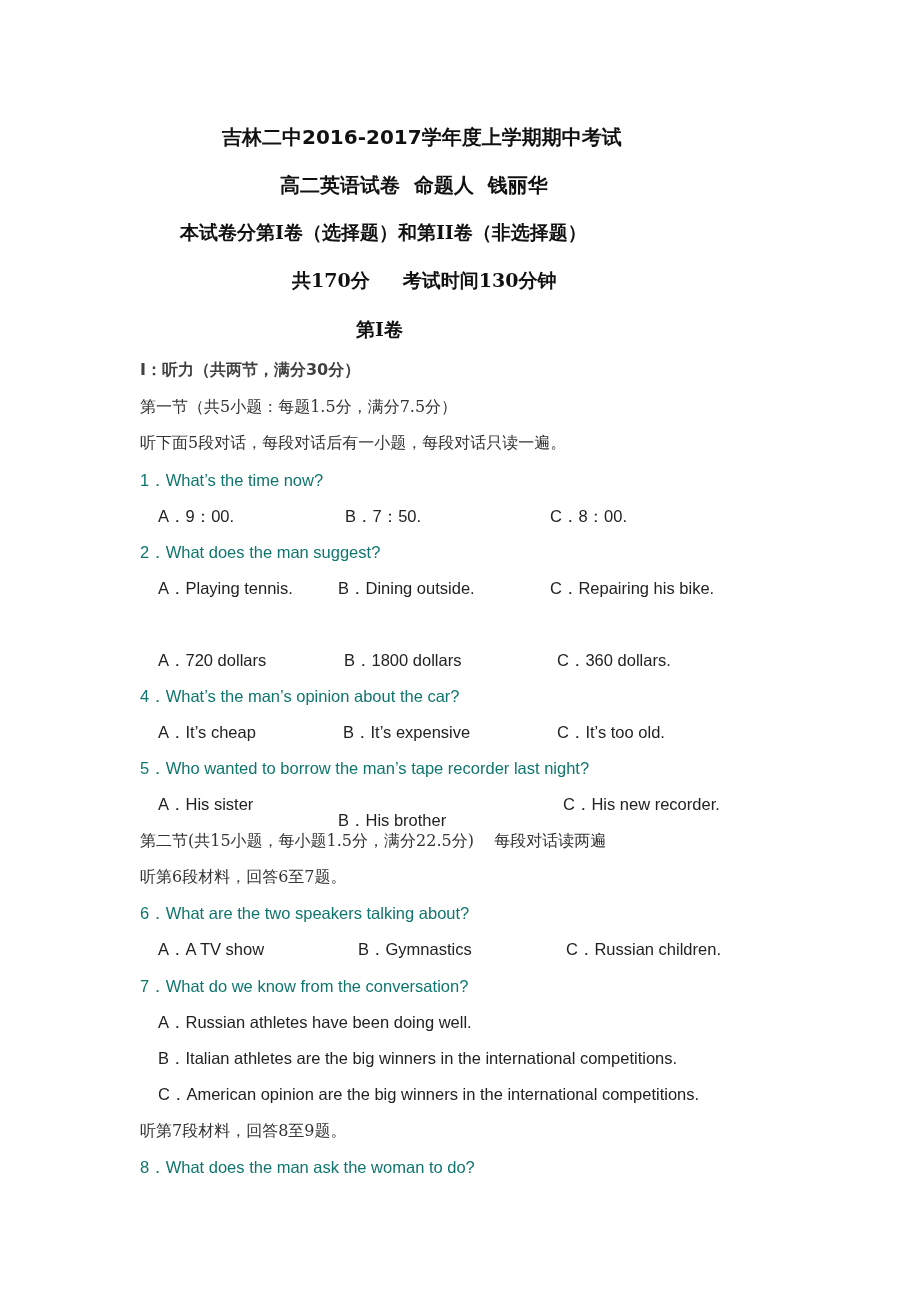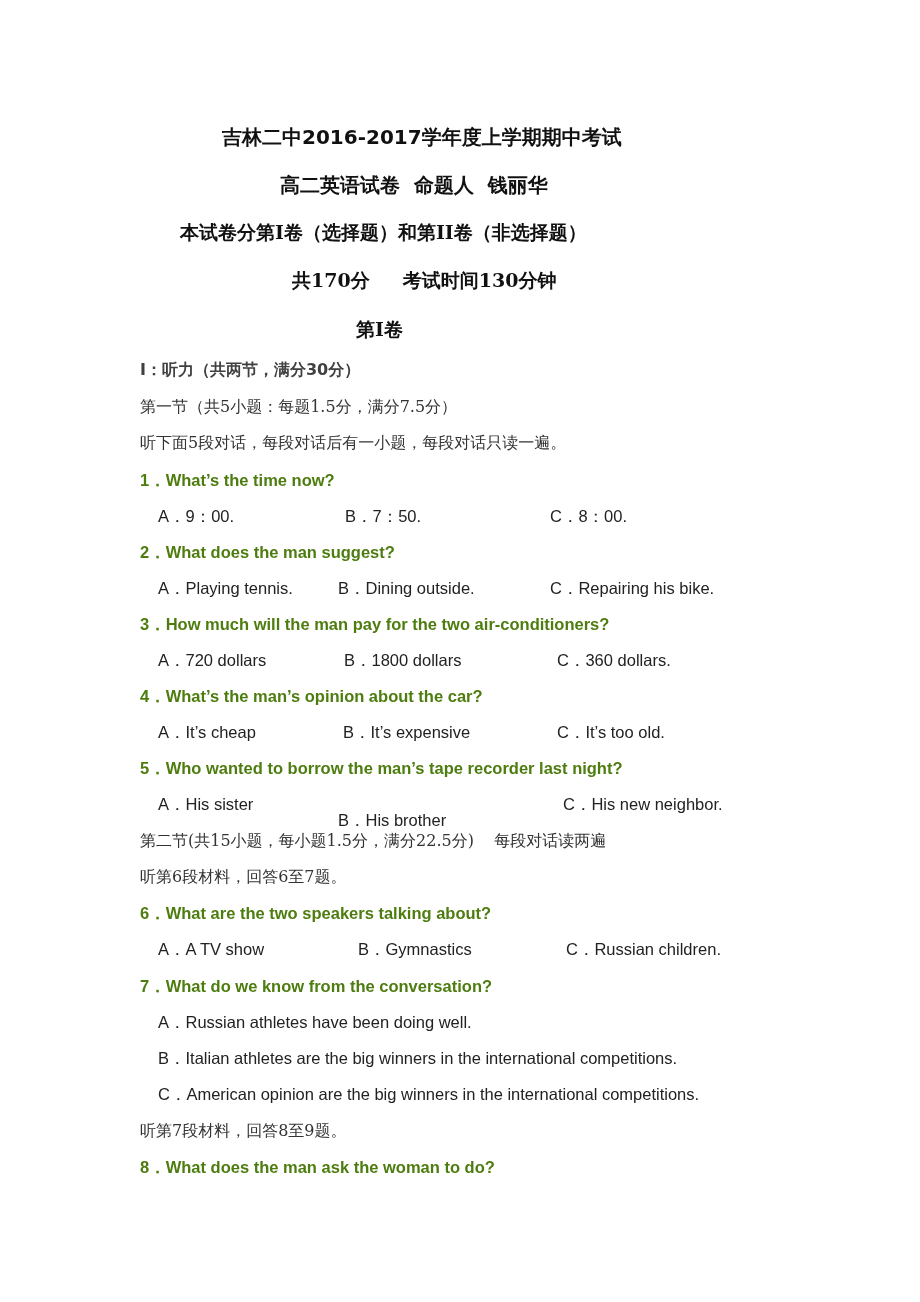--- a/index.html
+++ b/index.html
@@ -3,21 +3,21 @@
   <meta charset="utf-8">
   <style>
     html, body { margin: 0; padding: 0; background: #ffffff; }
     body { width: 920px; height: 1302px; position: relative; overflow: hidden; color: #111; }
     .page { position: absolute; left: 0; top: 0; width: 920px; height: 1207px; background: #fff; }
     .line { position: absolute; white-space: pre; }
     .title { font-family: "DejaVu Sans", sans-serif; font-weight: bold; font-size: 20px; color: #111; }
     .serif-title { font-family: "DejaVu Serif", serif; font-size: 19px; color: #111; font-weight: bold; }
     .heading-bold { font-family: "DejaVu Sans", sans-serif; font-weight: bold; font-size: 16px; color: #404040; }
     .cn { font-family: "DejaVu Serif", serif; font-size: 16px; color: #333; }
-    .q { font-family: "Liberation Sans", sans-serif; font-size: 16.5px; color: #4d7c0f; font-weight: bold; }
+    .q { font-family: "Liberation Sans", sans-serif; font-size: 16.5px; color: #0f766e; }
     .opt { position: absolute; white-space: pre; font-family: "Liberation Sans", sans-serif; font-size: 16.5px; color: #222; }
   </style>
 </head>
 <body>
 
 <div class="page">
 
   <div class="line title" style="left:222px; top:124px;">吉林二中2016-2017学年度上学期期中考试</div>
   <div class="line title" style="left:280px; top:172px;">高二英语试卷  命题人  钱丽华</div>
   <div class="line serif-title" style="left:180px; top:220px;">本试卷分第Ⅰ卷（选择题）和第II卷（非选择题）</div>
@@ -31,34 +31,33 @@
   <div class="line q" style="left:140px; top:470px;">1．What’s the time now?</div>
   <div class="opt" style="left:158px; top:506px;">A．9：00.</div>
   <div class="opt" style="left:345px; top:506px;">B．7：50.</div>
   <div class="opt" style="left:550px; top:506px;">C．8：00.</div>
 
   <div class="line q" style="left:140px; top:542px;">2．What does the man suggest?</div>
   <div class="opt" style="left:158px; top:578px;">A．Playing tennis.</div>
   <div class="opt" style="left:338px; top:578px;">B．Dining outside.</div>
   <div class="opt" style="left:550px; top:578px;">C．Repairing his bike.</div>
 
-  <div class="line q" style="left:140px; top:614px;">3．How much will the man pay for the two air-conditioners?</div>
   <div class="opt" style="left:158px; top:650px;text-align:right;">A．720 dollars</div>
   <div class="opt" style="left:344px; top:650px;">B．1800 dollars</div>
   <div class="opt" style="left:557px; top:650px;">C．360 dollars.</div>
 
   <div class="line q" style="left:140px; top:686px;">4．What’s the man’s opinion about the car?</div>
   <div class="opt" style="left:158px; top:722px;">A．It’s cheap</div>
   <div class="opt" style="left:343px; top:722px;">B．It’s expensive</div>
   <div class="opt" style="left:557px; top:722px;">C．It’s too old.</div>
 
   <div class="line q" style="left:140px; top:758px;">5．Who wanted to borrow the man’s tape recorder last night?</div>
   <div class="opt" style="left:158px; top:794px;">A．His sister</div>
   <div class="opt" style="left:338px; top:794px;margin-top:16px;">B．His brother</div>
-  <div class="opt" style="left:563px; top:794px;">C．His new neighbor.</div>
+  <div class="opt" style="left:563px; top:794px;">C．His new recorder.</div>
 
   <div class="line cn" style="left:140px; top:831px;">第二节(共15小题，每小题1.5分，满分22.5分)    每段对话读两遍</div>
   <div class="line cn" style="left:140px; top:867px;">听第6段材料，回答6至7题。</div>
 
   <div class="line q" style="left:140px; top:903px;">6．What are the two speakers talking about?</div>
   <div class="opt" style="left:158px; top:939px;">A．A TV show</div>
   <div class="opt" style="left:358px; top:939px;text-align:right;">B．Gymnastics</div>
   <div class="opt" style="left:566px; top:939px;">C．Russian children.</div>
 
   <div class="line q" style="left:140px; top:976px;">7．What do we know from the conversation?</div>

